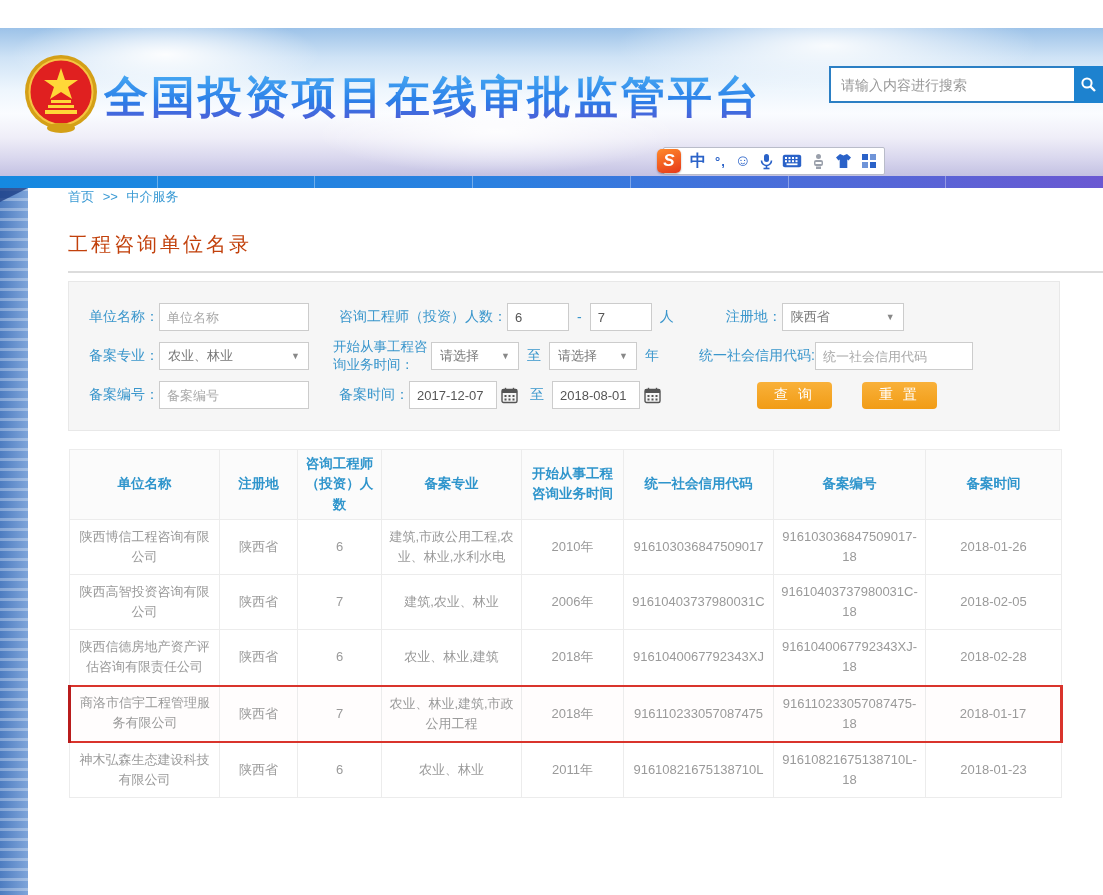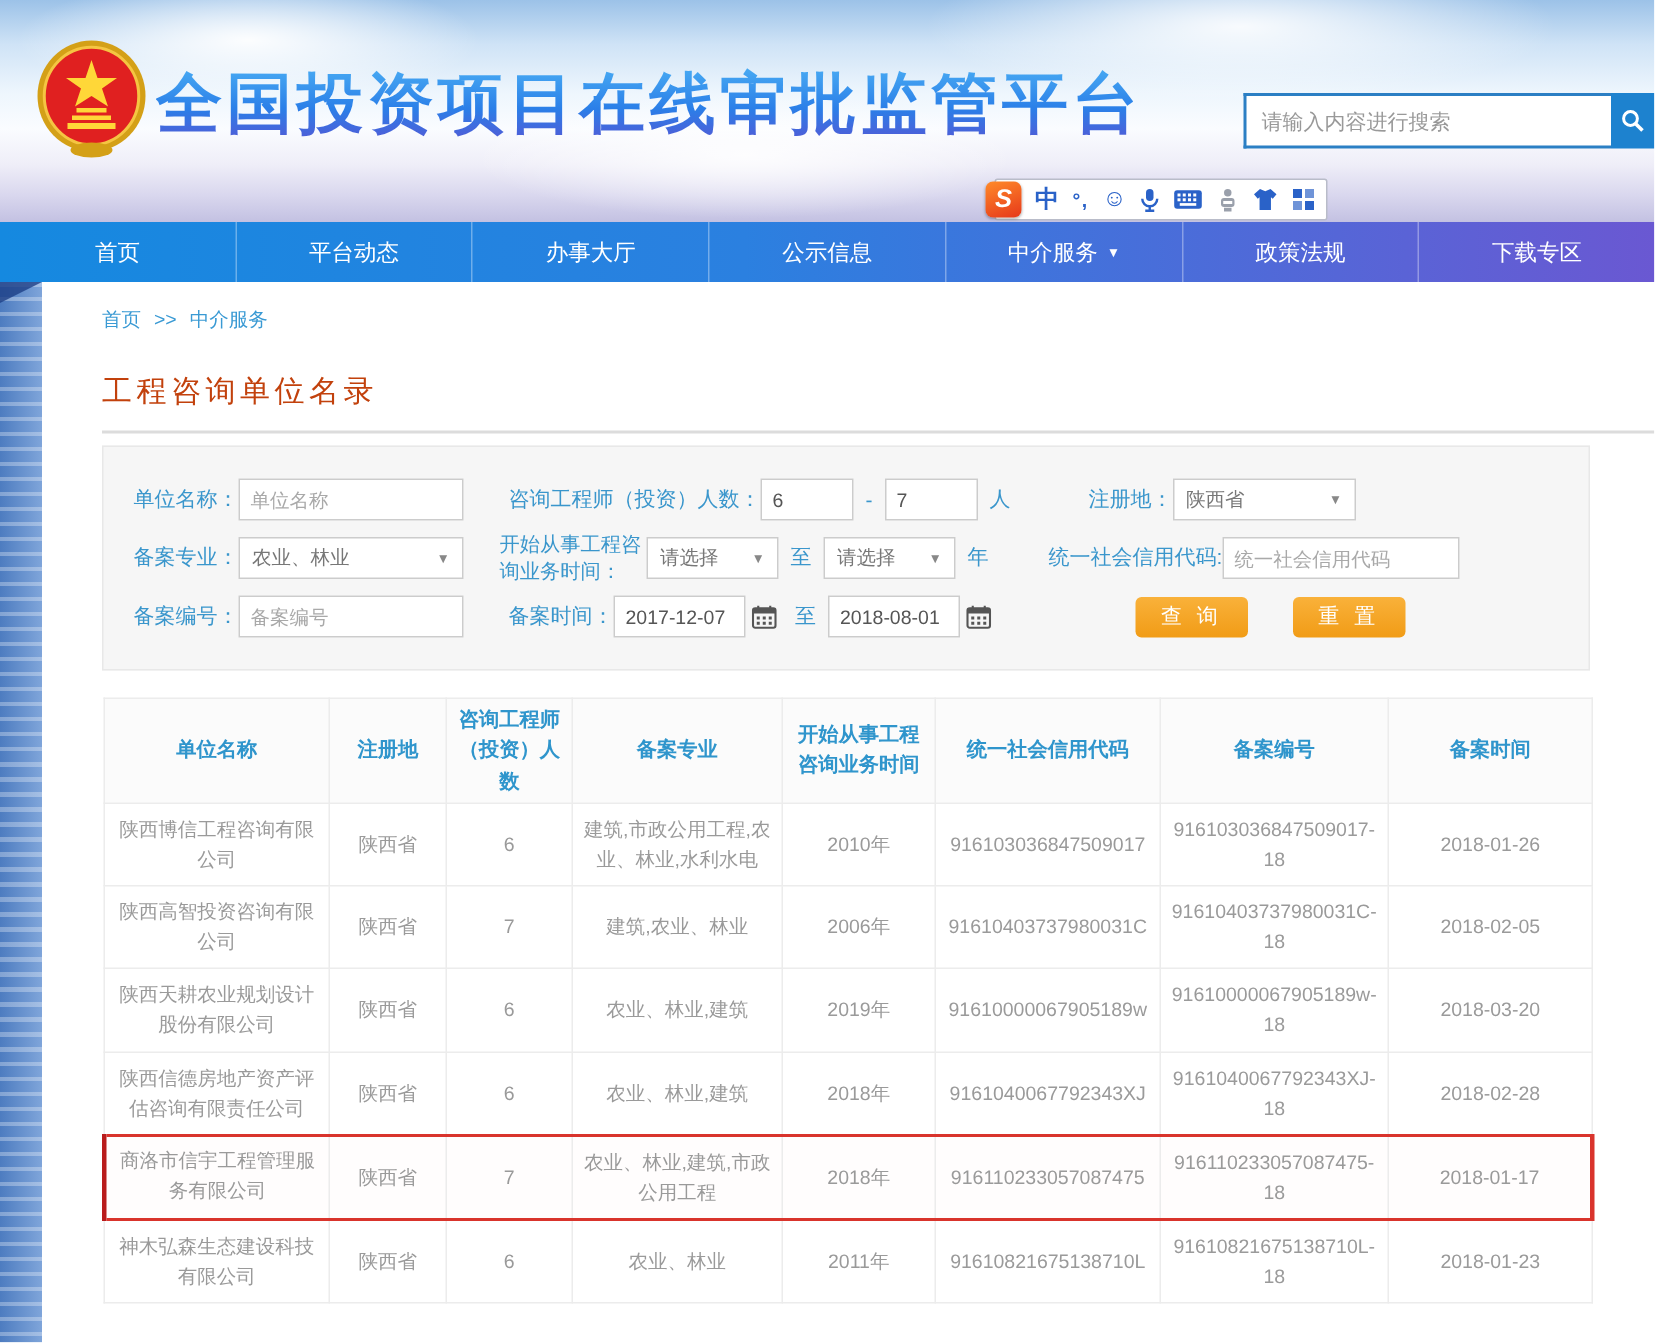--- a/index.html
+++ b/index.html
@@ -6,27 +6,28 @@
   body { font-family:"Liberation Sans","DejaVu Sans",sans-serif; background:#fff; }
   .page { position:relative; width:1103px; height:895px; overflow:hidden; background:#fff; }
 
   
   .banner { position:relative; width:100%; height:148px;
     background-image:
       radial-gradient(ellipse 220px 60px at 15% 18%, rgba(255,255,255,.95), rgba(255,255,255,0) 70%),
       radial-gradient(ellipse 300px 70px at 75% 12%, rgba(255,255,255,.9), rgba(255,255,255,0) 70%),
       radial-gradient(ellipse 260px 60px at 45% 70%, rgba(255,255,255,.85), rgba(255,255,255,0) 70%),
       linear-gradient(180deg,#9cc2e8 0%,#cfe3f6 20%,#eef6fd 42%,#fafcff 58%,#efeef8 74%,#d9d7ee 88%,#c3c1e2 100%);
+    margin-top: 28px;
   }
   .emblem { position:absolute; left:24px; top:26px; width:74px; height:80px; }
   .site-title { position:absolute; left:104px; top:40px; font-size:44px; font-weight:bold; letter-spacing:3px;
     background:linear-gradient(180deg,#4db2f5 0%,#2b7fe8 55%,#5a52d2 100%);
     -webkit-background-clip:text; background-clip:text; color:transparent;
     text-shadow:0 0 0 rgba(0,0,0,0); }
-  .searchbar { position:absolute; right:0px; top:62px; display:flex;justify-content:flex-end; }
+  .searchbar { position:absolute; right:0px; top:38px; display:flex;justify-content:flex-end; }
   .searchbar input { width:245px; height:37px; border:2px solid #2b7fc4; border-right:none; padding:0 10px;
     font-size:14px; color:#555; outline:none; }
   .searchbar input::placeholder { color:#999; }
   .search-btn { width:29px; height:37px; background:#1d82cf; border:none; cursor:pointer;
     display:flex; align-items:center; justify-content:center; }
   .ime-bar { position:absolute; left:663px; top:119px; height:28px; background:#fff;
     border:1px solid #b9bcc9; border-radius:2px; display:flex; align-items:center; padding:0 7px; gap:9px; }
   .ime-s { display:inline-flex; width:24px; height:24px; border-radius:5px; margin-left:-14px;
     background:linear-gradient(160deg,#ff8a2a,#e6381a); color:#fff; font-weight:bold; font-style:italic;
     font-size:17px; align-items:center; justify-content:center; box-shadow:0 1px 2px rgba(0,0,0,.3); }
@@ -45,21 +46,21 @@
 
   
   .side-strip { position:absolute; left:0; top:188px; bottom:0; width:28px;
     background-image:repeating-linear-gradient(180deg, rgba(255,255,255,.3) 0 3px, rgba(0,0,0,0) 3px 10px),
       linear-gradient(90deg,#4d7cc0,#7fa5da);
   }
   .side-strip::before { content:""; position:absolute; left:0; top:0; width:0; height:0;
     border-left:28px solid #1d3f86; border-bottom:14px solid transparent; opacity:.8; }
   .content { position:absolute; left:28px; top:188px; right:0; bottom:0; background:#fff; padding-left:40px; }
 
-  .breadcrumb { margin-top:16px; font-size:13px; color:#3a9ad4; }
+  .breadcrumb { font-size:13px; color:#3a9ad4; }
   .breadcrumb a { color:#3a9ad4; text-decoration:none; cursor:pointer; }
   .breadcrumb .sep { margin:0 5px; }
   .page-title { margin-top:25px; font-size:20px; font-weight:normal; color:#c2410c; letter-spacing:3px; }
   .title-divider { margin-top:13px; width:1035px; height:2px; background:#dcdcdc; }
 
   
   .filter-box { margin-top:8px; width:992px; background:#f6f6f6; border:1px solid #e8e8e8; padding:13px 0 13px 20px; }
   .f-row { display:flex; align-items:center; height:34px; margin:5px 0; }
   .f-label { color:#3a96cc; font-size:14px; white-space:nowrap; }
   .f-label.two-line { width:98px; white-space:normal; line-height:1.35; font-size:13.5px; }
@@ -328,30 +329,20 @@
             <td>陕西高智投资咨询有限公司</td>
             <td>陕西省</td>
             <td>7</td>
             <td>建筑,农业、林业</td>
             <td>2006年</td>
             <td>91610403737980031C</td>
             <td>91610403737980031C-18</td>
             <td>2018-02-05</td>
           </tr>
           <tr>
-            <td>陕西天耕农业规划设计股份有限公司</td>
-            <td>陕西省</td>
-            <td>6</td>
-            <td>农业、林业,建筑</td>
-            <td>2019年</td>
-            <td>91610000067905189w</td>
-            <td>91610000067905189w-18</td>
-            <td>2018-03-20</td>
-          </tr>
-          <tr>
             <td>陕西信德房地产资产评估咨询有限责任公司</td>
             <td>陕西省</td>
             <td>6</td>
             <td>农业、林业,建筑</td>
             <td>2018年</td>
             <td>9161040067792343XJ</td>
             <td>9161040067792343XJ-18</td>
             <td>2018-02-28</td>
           </tr>
           <tr class="highlight">

